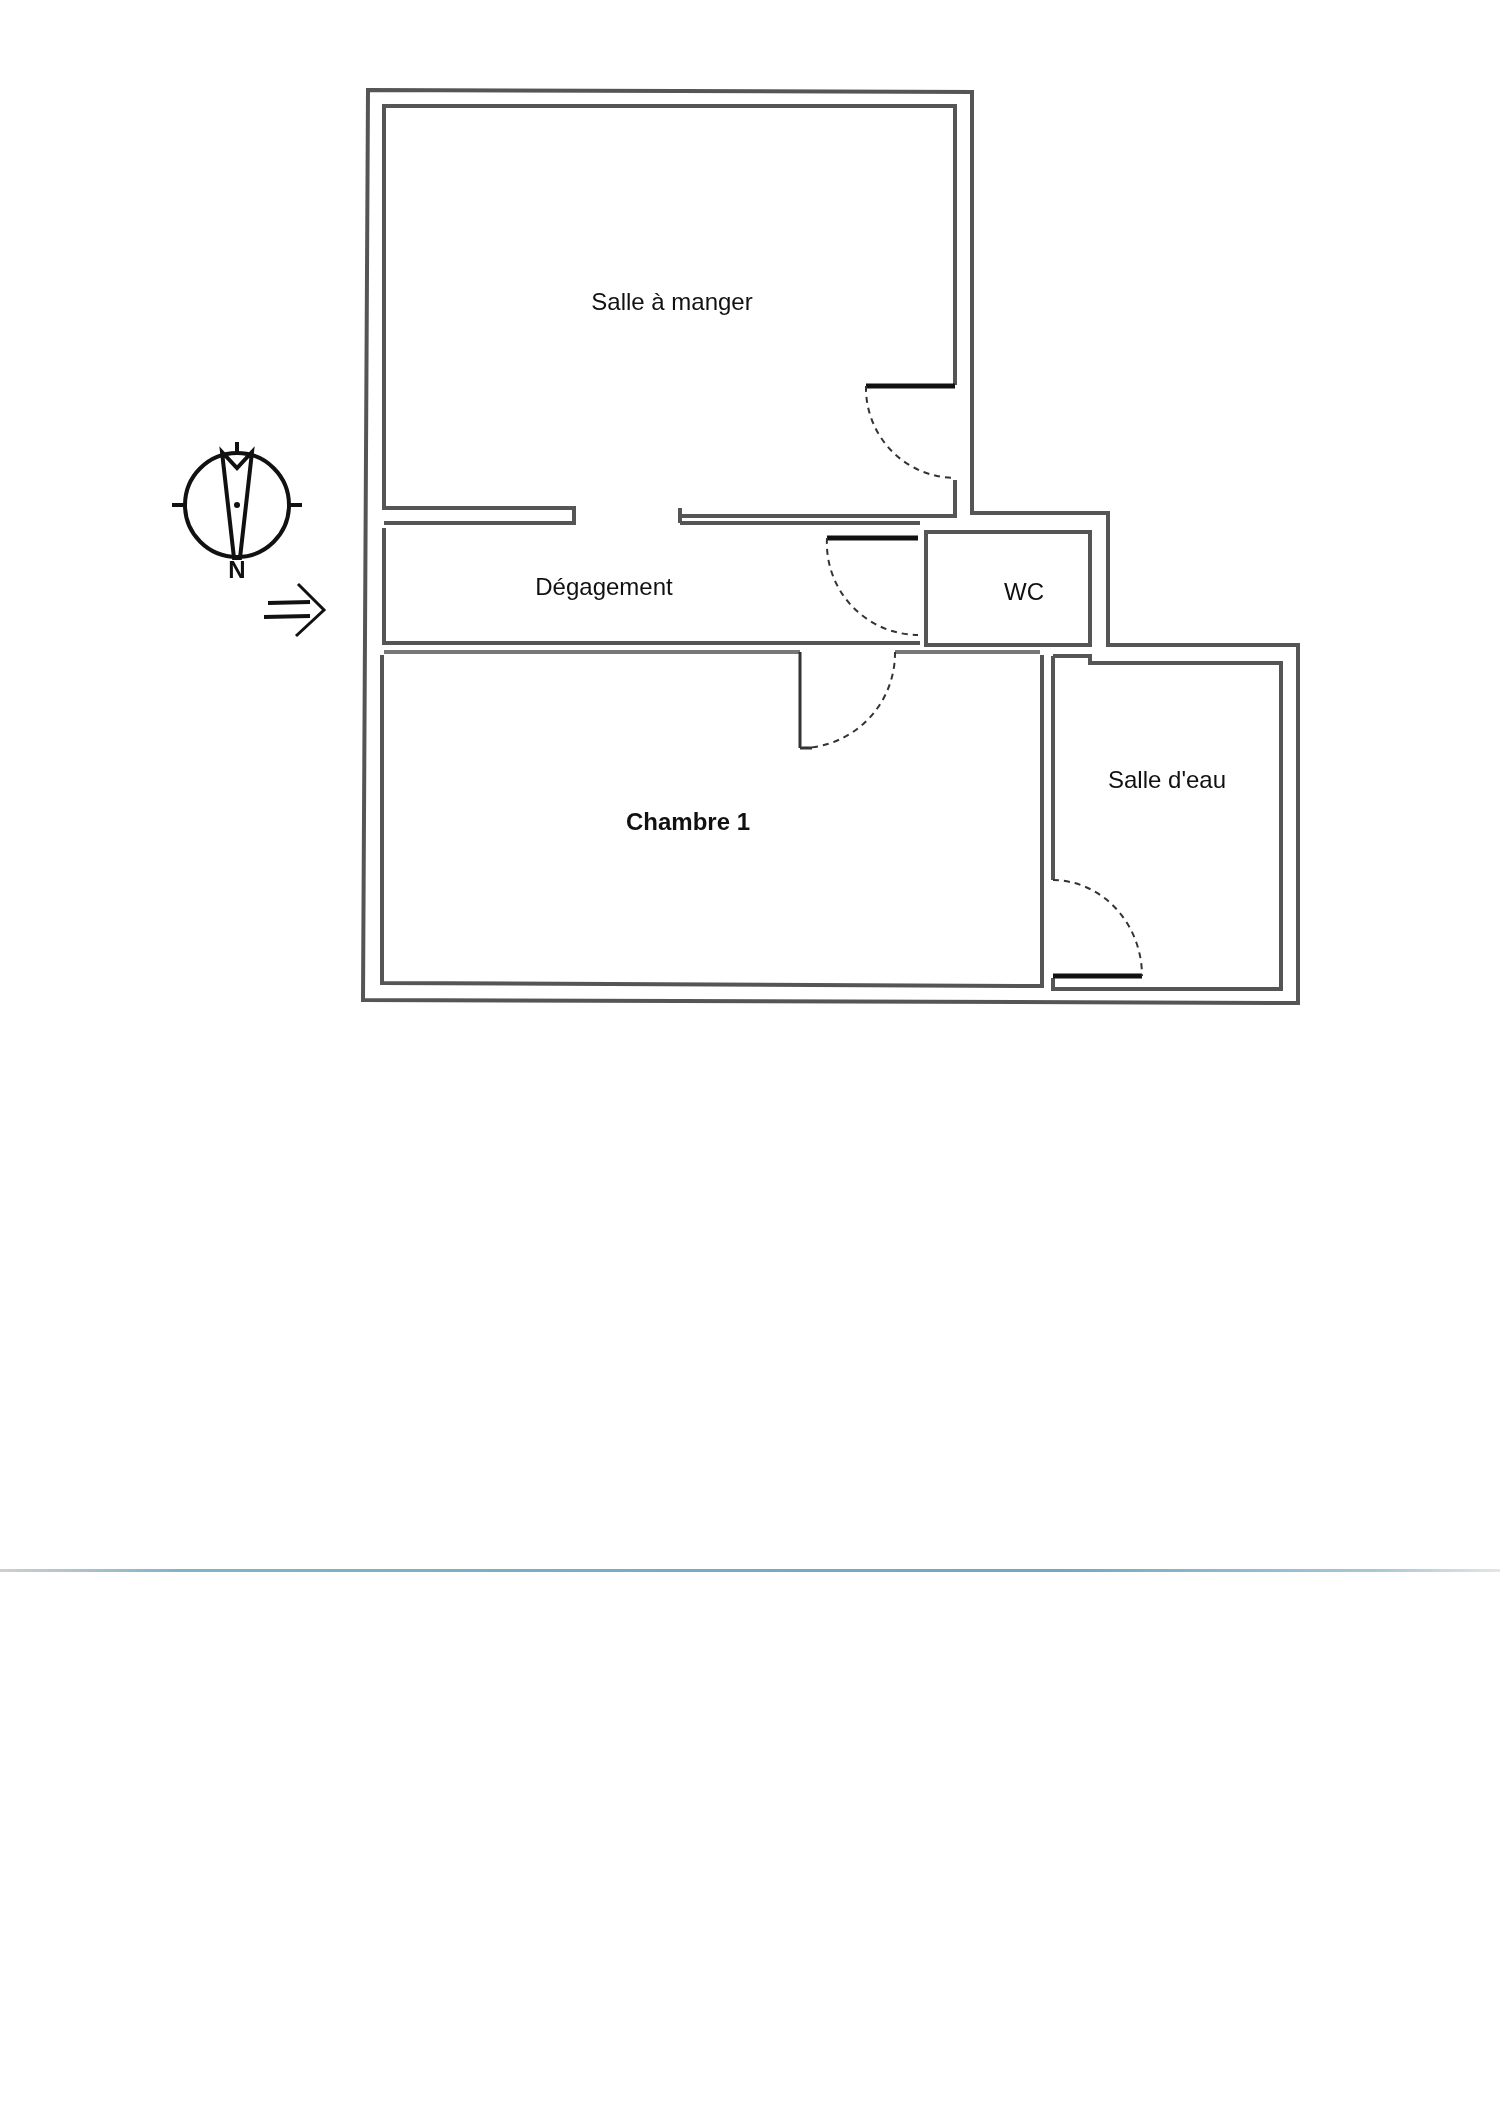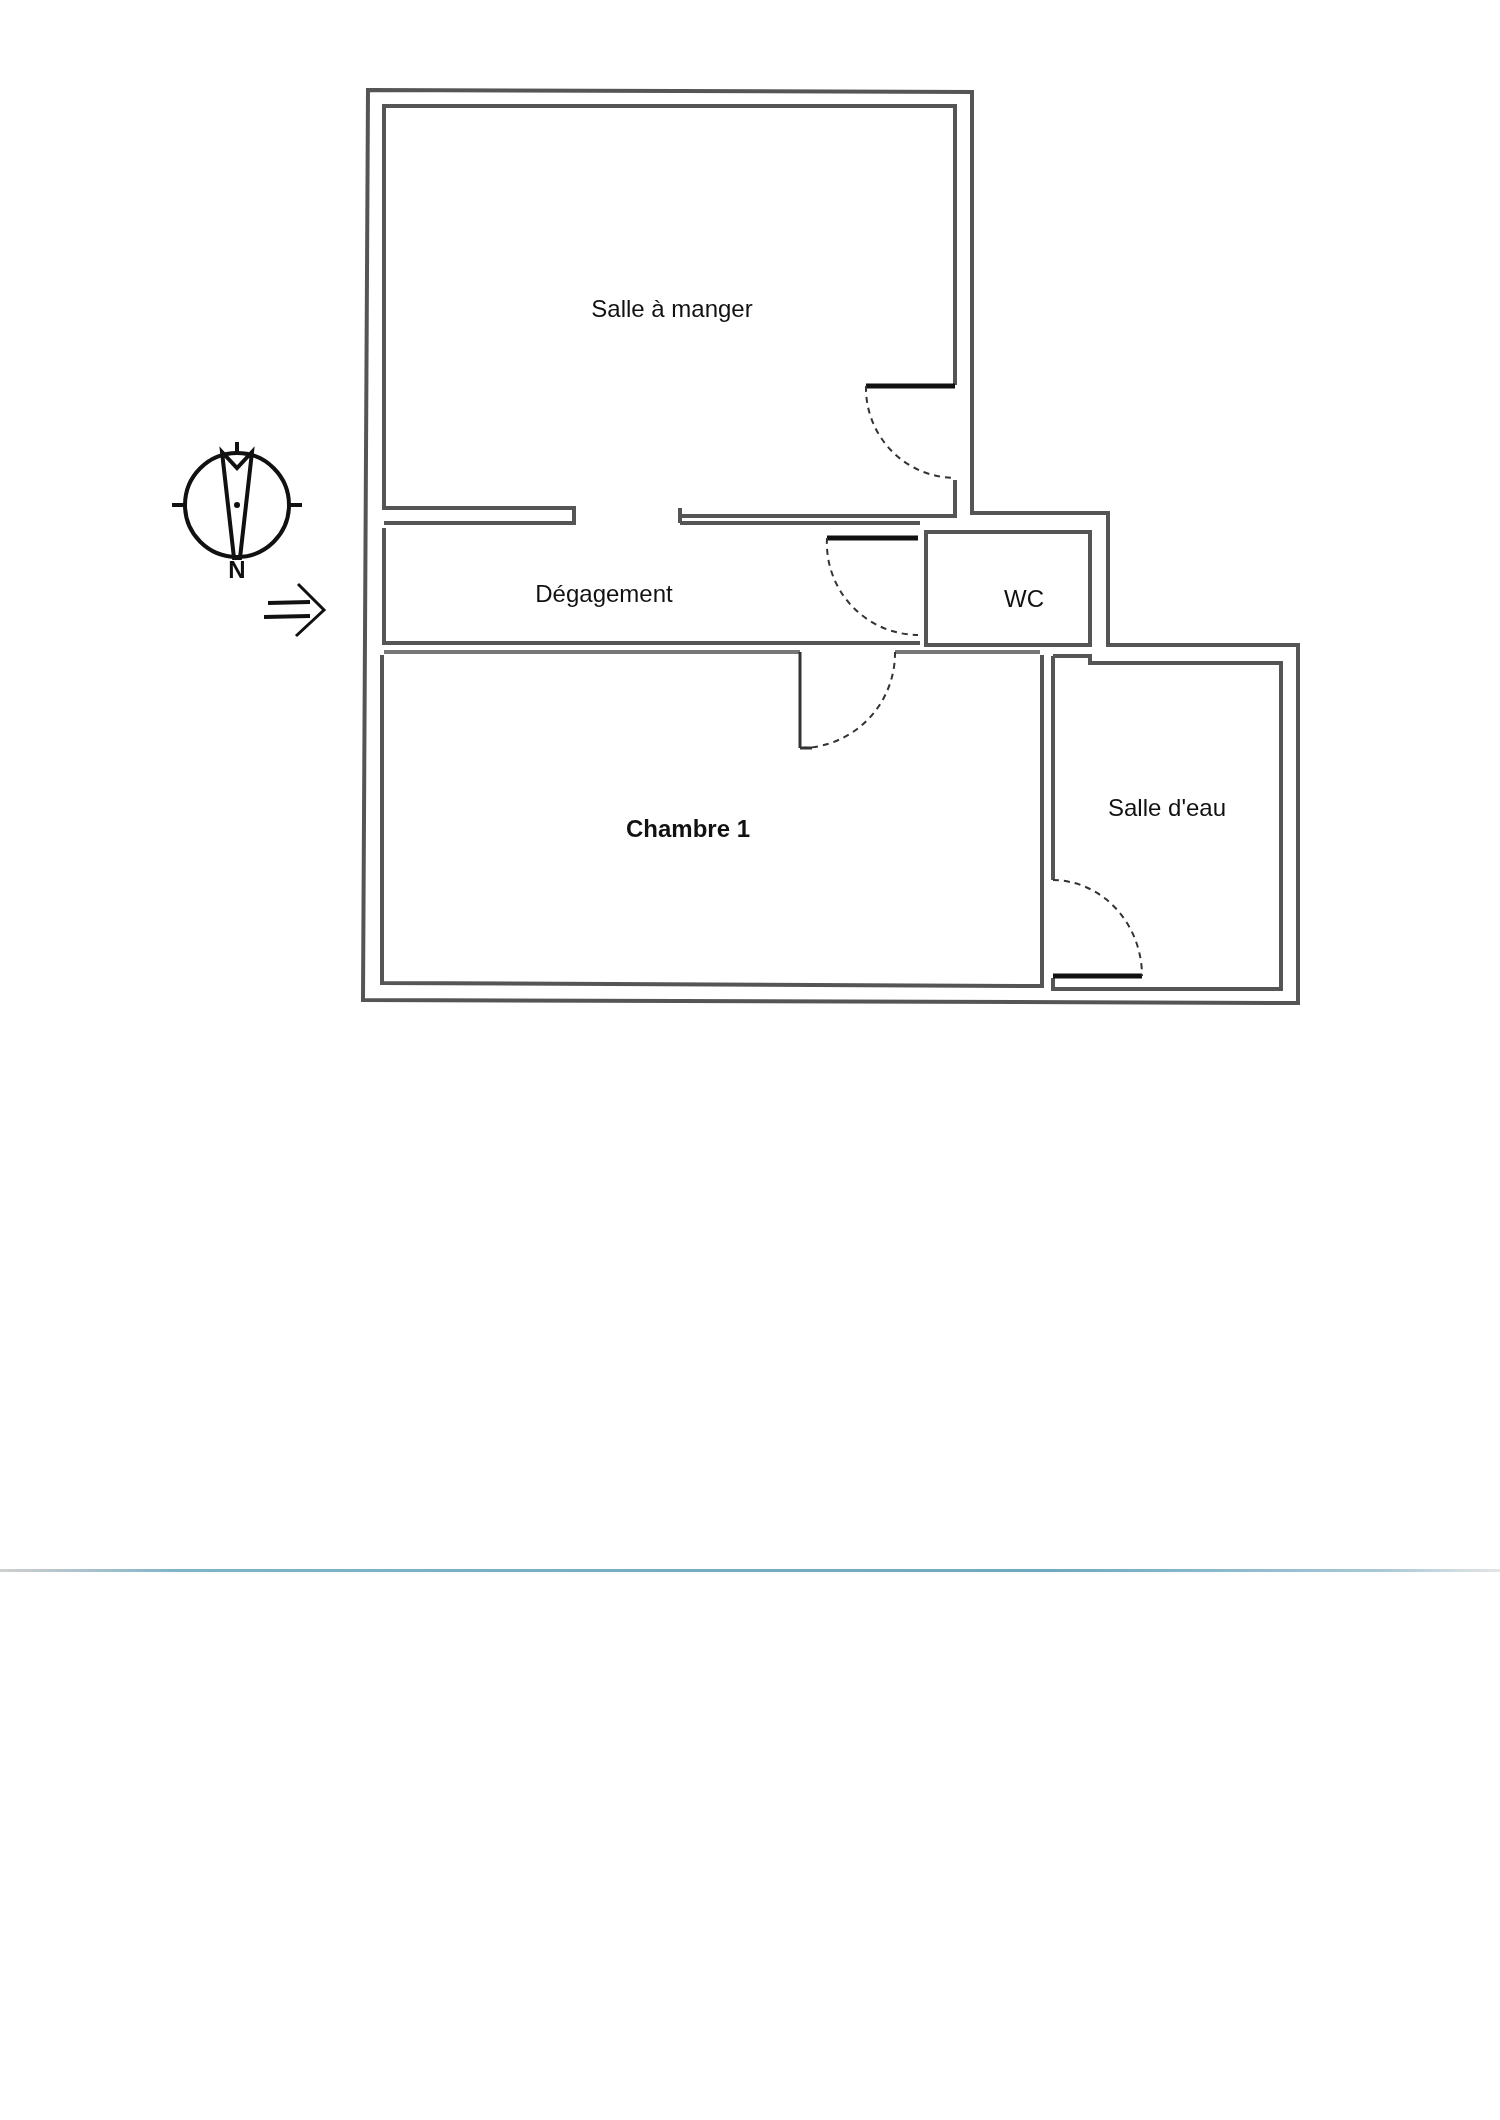--- a/index.html
+++ b/index.html
@@ -1,21 +1,21 @@
 <!DOCTYPE html>
 <html><head>
   <meta charset="utf-8">
   <style>
     html, body { margin: 0; padding: 0; background: #ffffff; }
     body { width: 1500px; height: 2120px; position: relative; overflow: hidden;
            font-family: "Liberation Sans", sans-serif; }
     .plan { position: absolute; left: 0; top: 0; }
     .room-label { position: absolute; font-family: "Liberation Sans", sans-serif;
                   font-size: 24px; color: #111; white-space: nowrap;
-                  transform: translate(-50%, -50%); letter-spacing: 0px; margin-top: 7px; }
+                  transform: translate(-50%, -50%); letter-spacing: 0px; }
     .compass { position: absolute; left: 160px; top: 430px; }
     .blue-line { position: absolute; left: 0; top: 1568px; width: 1500px; height: 6px; }
   </style>
 </head>
 <body>
 
 <svg class="plan" width="1500" height="2120" viewBox="0 0 1500 2120">
   <g fill="none" stroke="#555" stroke-width="4">
 
     <path d="M368,90 L972,92 L972,513 L1108,513 L1108,645 L1298,645 L1298,1003 L363,1000 Z"></path>
@@ -55,21 +55,21 @@
   <g>
     <line x1="1053" y1="976" x2="1142" y2="976" stroke="#111" stroke-width="5"></line>
     <path d="M1053,880 A90,96 0 0 1 1142,976" fill="none" stroke="#333" stroke-width="2" stroke-dasharray="6,5"></path>
   </g>
 </svg>
 
 <div class="room-label" style="left:672px; top:302px;">Salle à manger</div>
 <div class="room-label" style="left:604px; top:587px;">Dégagement</div>
 <div class="room-label" style="left:1024px; top:592px;">WC</div>
 <div class="room-label" style="left:688px; top:822px;font-weight:bold;">Chambre 1</div>
-<div class="room-label" style="left:1167px; top:801px;">Salle d'eau</div>
+<div class="room-label" style="left:1167px; top:780px;">Salle d'eau</div>
 
 <svg class="compass" width="170" height="220" viewBox="0 0 170 220">
   <circle cx="77" cy="75" r="52" fill="none" stroke="#111" stroke-width="4"></circle>
   <line x1="77" y1="12" x2="77" y2="24" stroke="#111" stroke-width="4"></line>
   <line x1="12" y1="75" x2="25" y2="75" stroke="#111" stroke-width="4"></line>
   <line x1="129" y1="75" x2="142" y2="75" stroke="#111" stroke-width="4"></line>
   <path d="M62,22 L77,38 L92,22 L80,128 L74,128 Z" fill="none" stroke="#111" stroke-width="4"></path>
   <circle cx="77" cy="75" r="3" fill="#111"></circle>
   <text x="77" y="148" text-anchor="middle" font-family="Liberation Sans, sans-serif" font-size="24" font-weight="bold" fill="#111">N</text>
 

